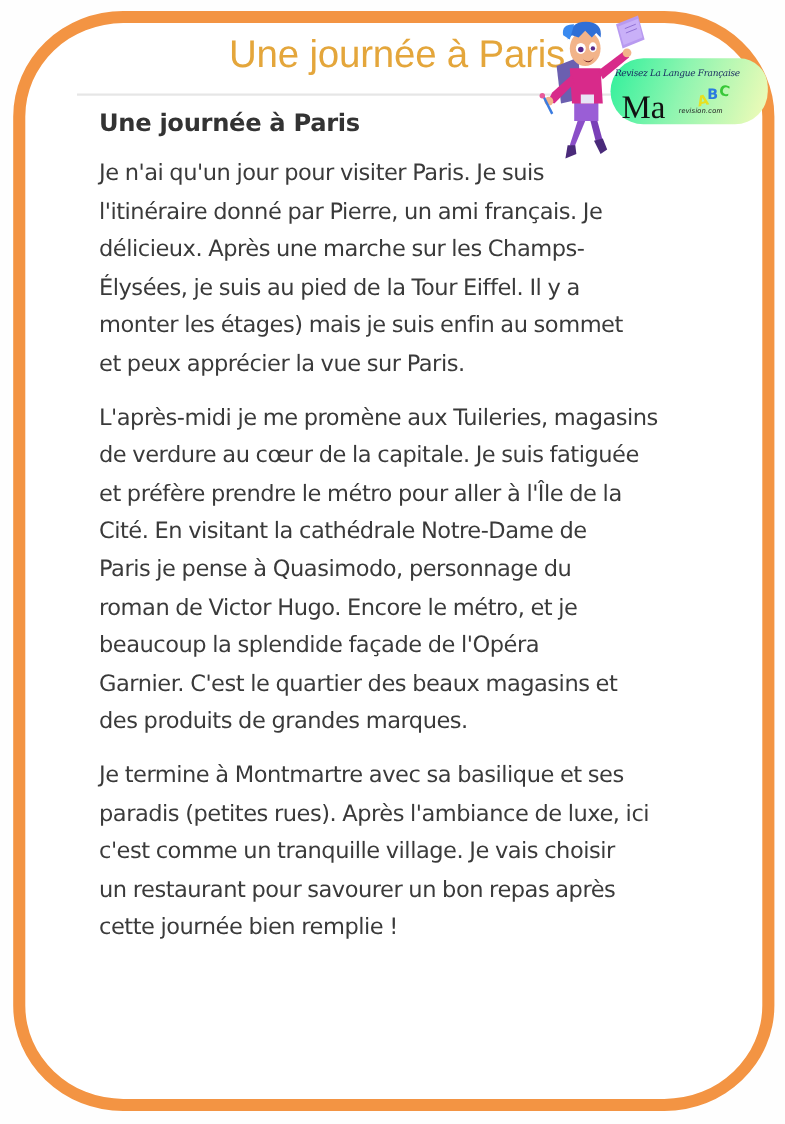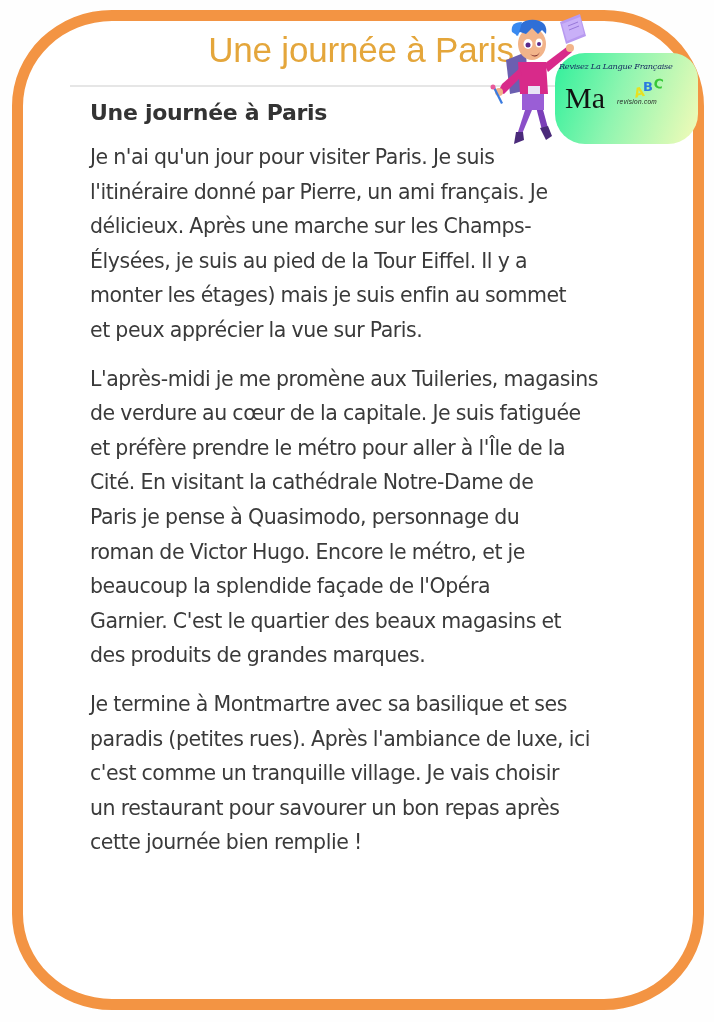--- a/index.html
+++ b/index.html
@@ -75,21 +75,21 @@
     left: 488px;
     top: 12px;
     width: 100px;
     height: 135px;
   }
   .logo-badge {
     position: absolute;
     left: 555px;
     top: 53px;
     width: 143px;
-    height: 91px;
+    height: 60px;
     border-radius: 30px 26px 30px 30px;
     background: linear-gradient(110deg, #2ff09b 0%, #8ff5b0 45%, #f4fbb8 100%);
   }
   .logo-tagline {
     position: absolute;
     left: 4px;
     top: 8px;
     width: 138px;
     font-family: "DejaVu Serif", serif;
     font-style: italic;

